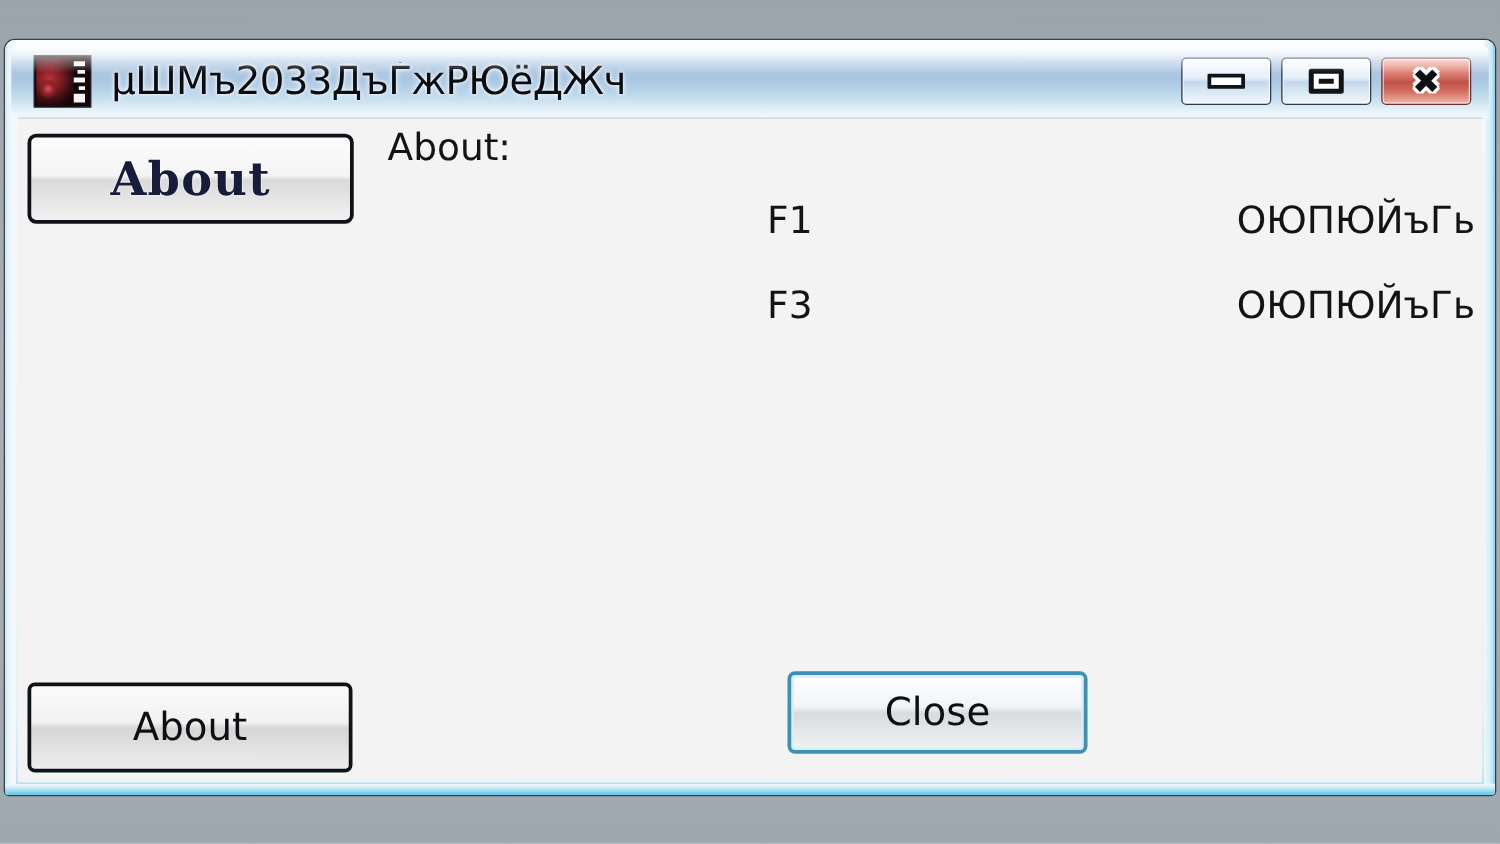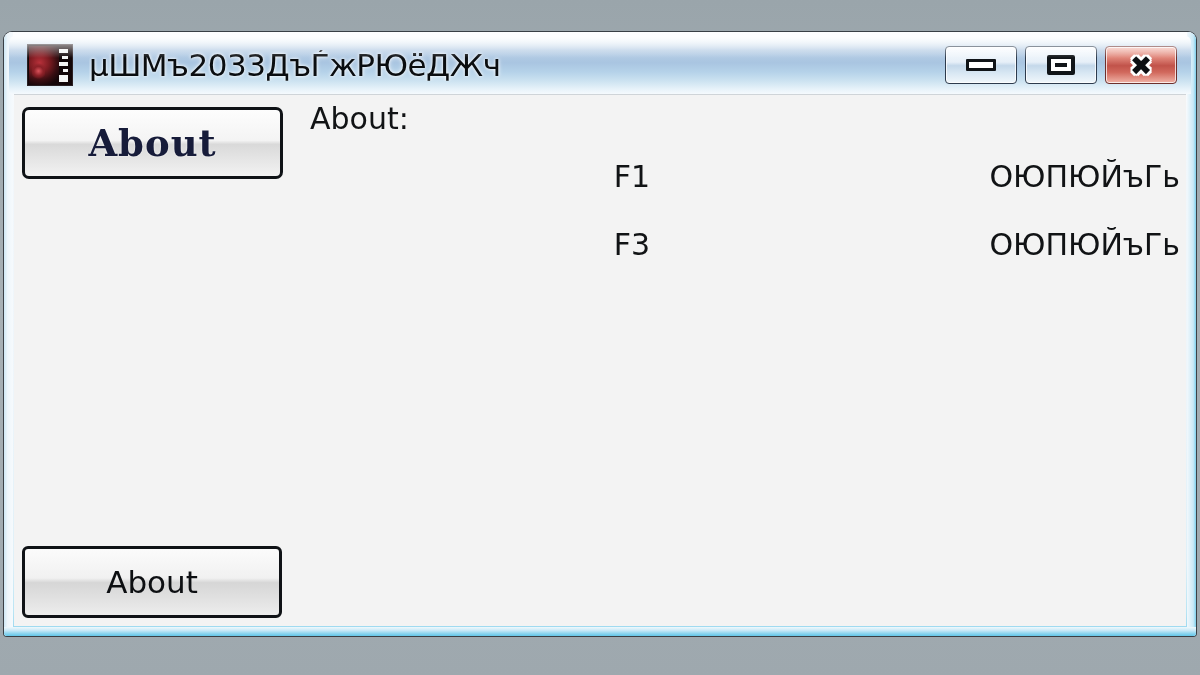--- a/index.html
+++ b/index.html
@@ -314,15 +314,18 @@
       <div class="hk-row hk-body-row">
         <span class="col-key">F3</span>
         <span class="col-eff">ОЮПЮЙъГь</span>
       </div>
     </div>
 
     <div id="about-button">
       <span id="about-label">About</span>
     </div>
 
+    <div id="close-button">
+      <span id="close-label">Close</span>
+    </div>
 
   </div>
 </div>
 
 </body></html>

